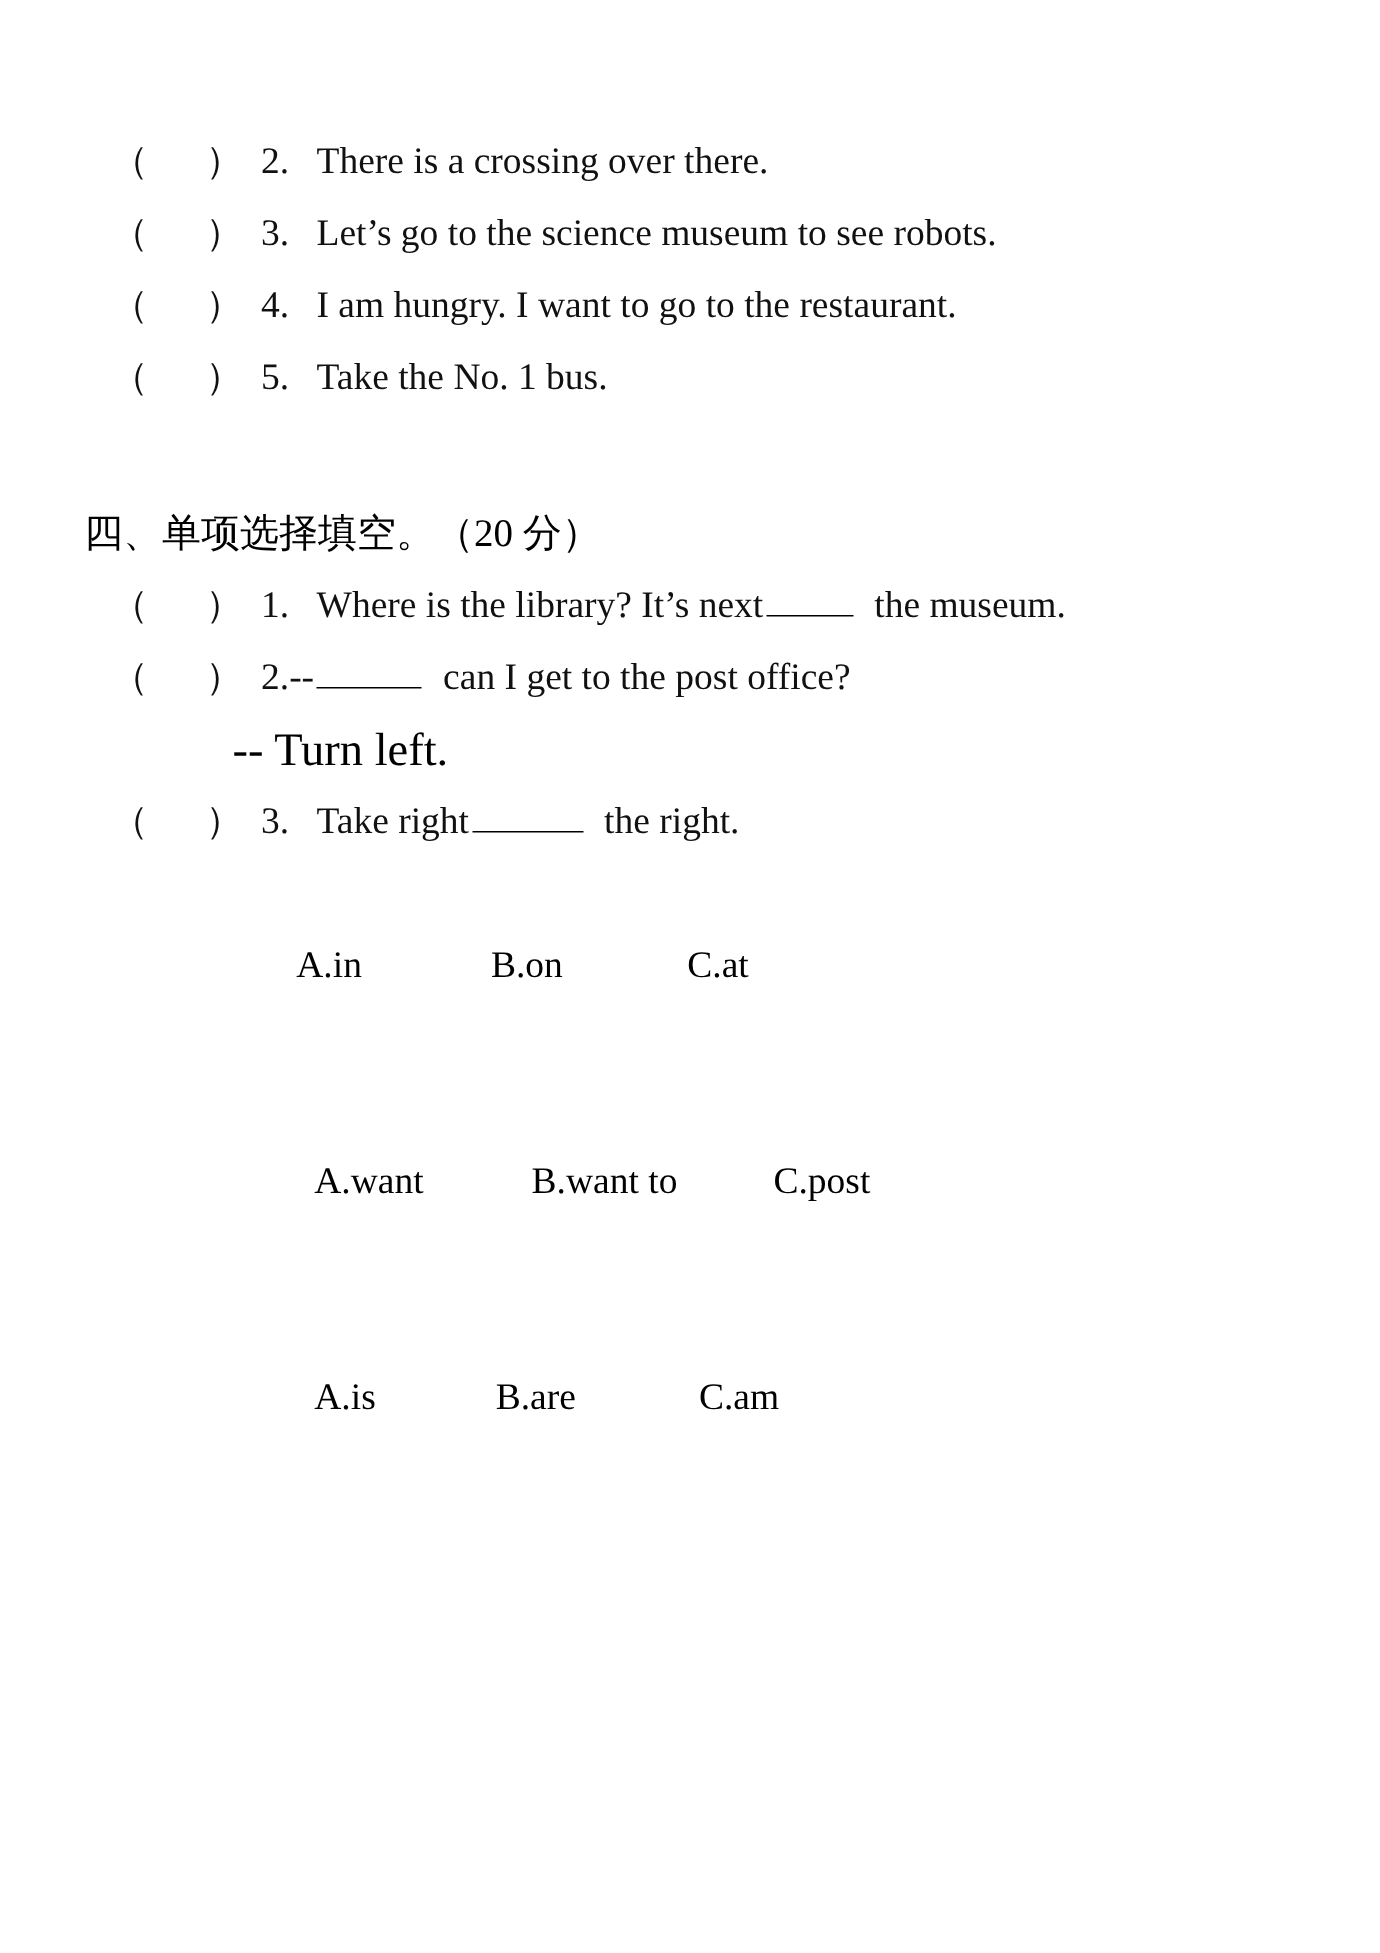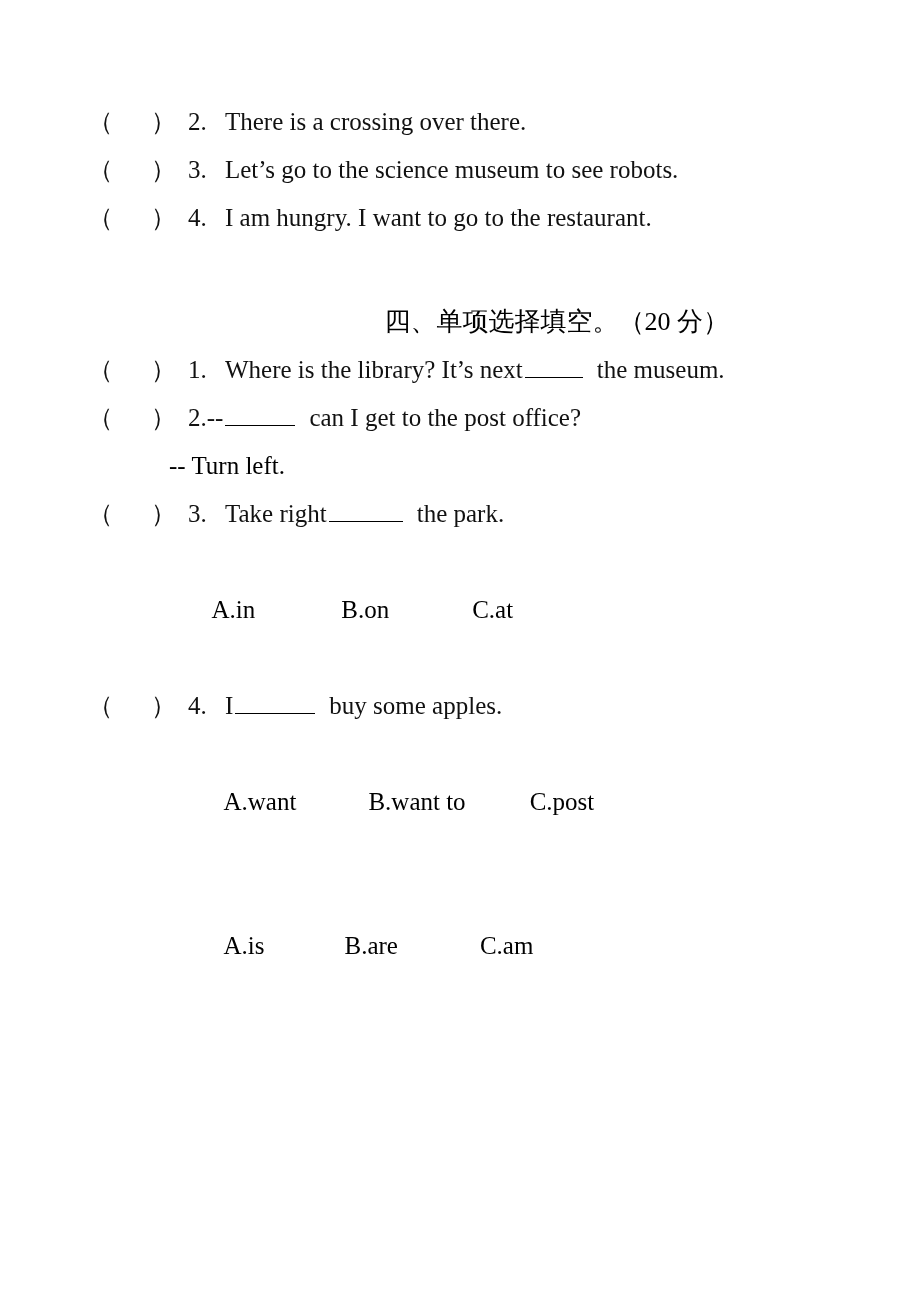--- a/index.html
+++ b/index.html
@@ -15,21 +15,21 @@
     font-family: "Liberation Serif", "DejaVu Serif", serif;
     color: #000000;
     overflow: hidden;
   }
 
   .page {
     position: relative;
     width: 743px;
     height: 1302px;
     box-sizing: border-box;
-    padding: 14px;
+    padding: 0;
     border-radius: 12px;
   }
 
   
   .line {
     position: relative;
     font-size: 25px;
     line-height: 48px;
     white-space: nowrap;
     color: #111;
@@ -71,33 +71,32 @@
   .options {
     display: block;
     font-size: 25px;
     line-height: 48px;
     white-space: pre;
   }
   .opt { display: inline-block; }
 
   
   .subline {
-    font-size: 25px;
+    font-size: 31px;
     line-height: 48px;
     white-space: nowrap;
   }
 
   
   .section-heading {
     font-size: 26px;
     line-height: 48px;
     padding-left: 56px;
     white-space: nowrap;
     font-family: "Liberation Serif", "DejaVu Serif", serif;
-    text-align: right;
   }
 
   .spacer-lg { height: 56px; }
 
   .top-pad { height: 84px; }
 </style>
 </head>
 <body>
 
 <div class="page">
@@ -114,20 +113,24 @@
     <div class="line qline">
       <span class="paren"><span class="lp">（</span><span class="gap"></span><span class="rp">）</span></span><span class="qtext">3.</span>
       <span class="qtext">Let’s go to the science museum to see robots.</span>
     </div>
 
     <div class="line qline">
       <span class="paren"><span class="lp">（</span><span class="gap"></span><span class="rp">）</span></span><span class="qtext">4.</span>
       <span class="qtext">I am hungry. I want to go to the restaurant.</span>
     </div>
 
+    <div class="line qline">
+      <span class="paren"><span class="lp">（</span><span class="gap"></span><span class="rp">）</span></span><span class="qtext">5.</span>
+      <span class="qtext">Take the No. 1 bus.</span>
+    </div>
 
   </div>
 
   <div class="spacer-lg"></div>
 
   <div class="section-heading">四、单项选择填空。（20 分）</div>
 
   <div>
 
     <div class="line qline">
@@ -135,30 +138,26 @@
       <span class="qtext">Where is the library? It’s next</span><span class="blank w1"></span><span class="qtext">the museum.</span>
     </div>
 
     <div class="line qline">
       <span class="paren"><span class="lp">（</span><span class="gap"></span><span class="rp">）</span></span><span class="qtext">2.--</span><span class="blank w2"></span><span class="qtext">can I get to the post office?</span>
     </div>
     <div class="subline" style="padding-left:155px">-- Turn left.</div>
 
     <div class="line qline">
       <span class="paren"><span class="lp">（</span><span class="gap"></span><span class="rp">）</span></span><span class="qtext">3.</span>
-      <span class="qtext">Take right</span><span class="blank w3"></span><span class="qtext">the park.</span>
+      <span class="qtext">Take right</span><span class="blank w3"></span><span class="qtext">the right.</span>
     </div>
     <div class="options" style="padding-left:160px">
       <span class="opt">A.in</span><span style="display:inline-block;width:86px"></span><span class="opt">B.on</span><span style="display:inline-block;width:83px"></span><span class="opt">C.at</span>
     </div>
 
-    <div class="line qline">
-      <span class="paren"><span class="lp">（</span><span class="gap"></span><span class="rp">）</span></span><span class="qtext">4.</span>
-      <span class="qtext">I</span><span class="blank w4"></span><span class="qtext">buy some apples.</span>
-    </div>
     <div class="options" style="padding-left:172px">
       <span class="opt">A.want</span><span style="display:inline-block;width:72px"></span><span class="opt">B.want to</span><span style="display:inline-block;width:64px"></span><span class="opt">C.post</span>
     </div>
 
     <div class="options" style="padding-left:172px">
       <span class="opt">A.is</span><span style="display:inline-block;width:80px"></span><span class="opt">B.are</span><span style="display:inline-block;width:82px"></span><span class="opt">C.am</span>
     </div>
 
   </div>
 

